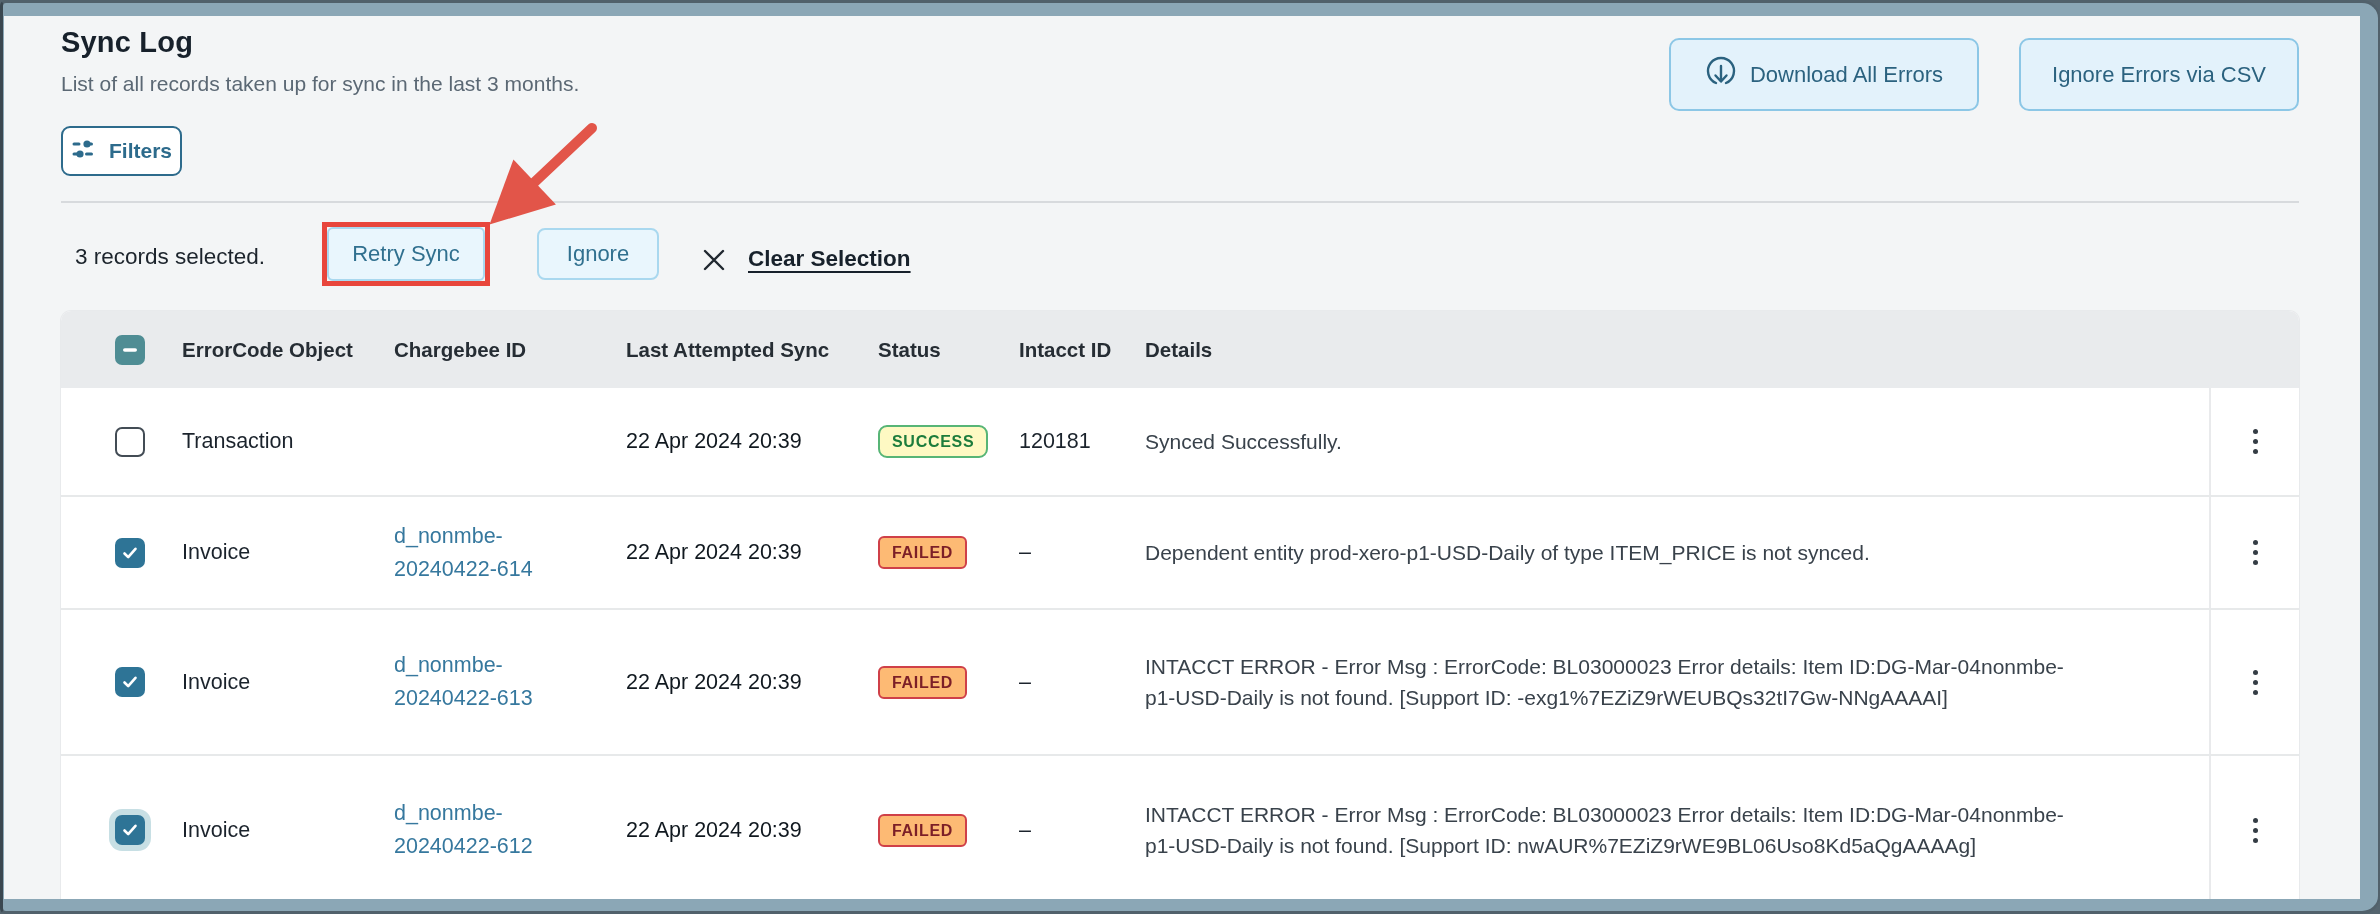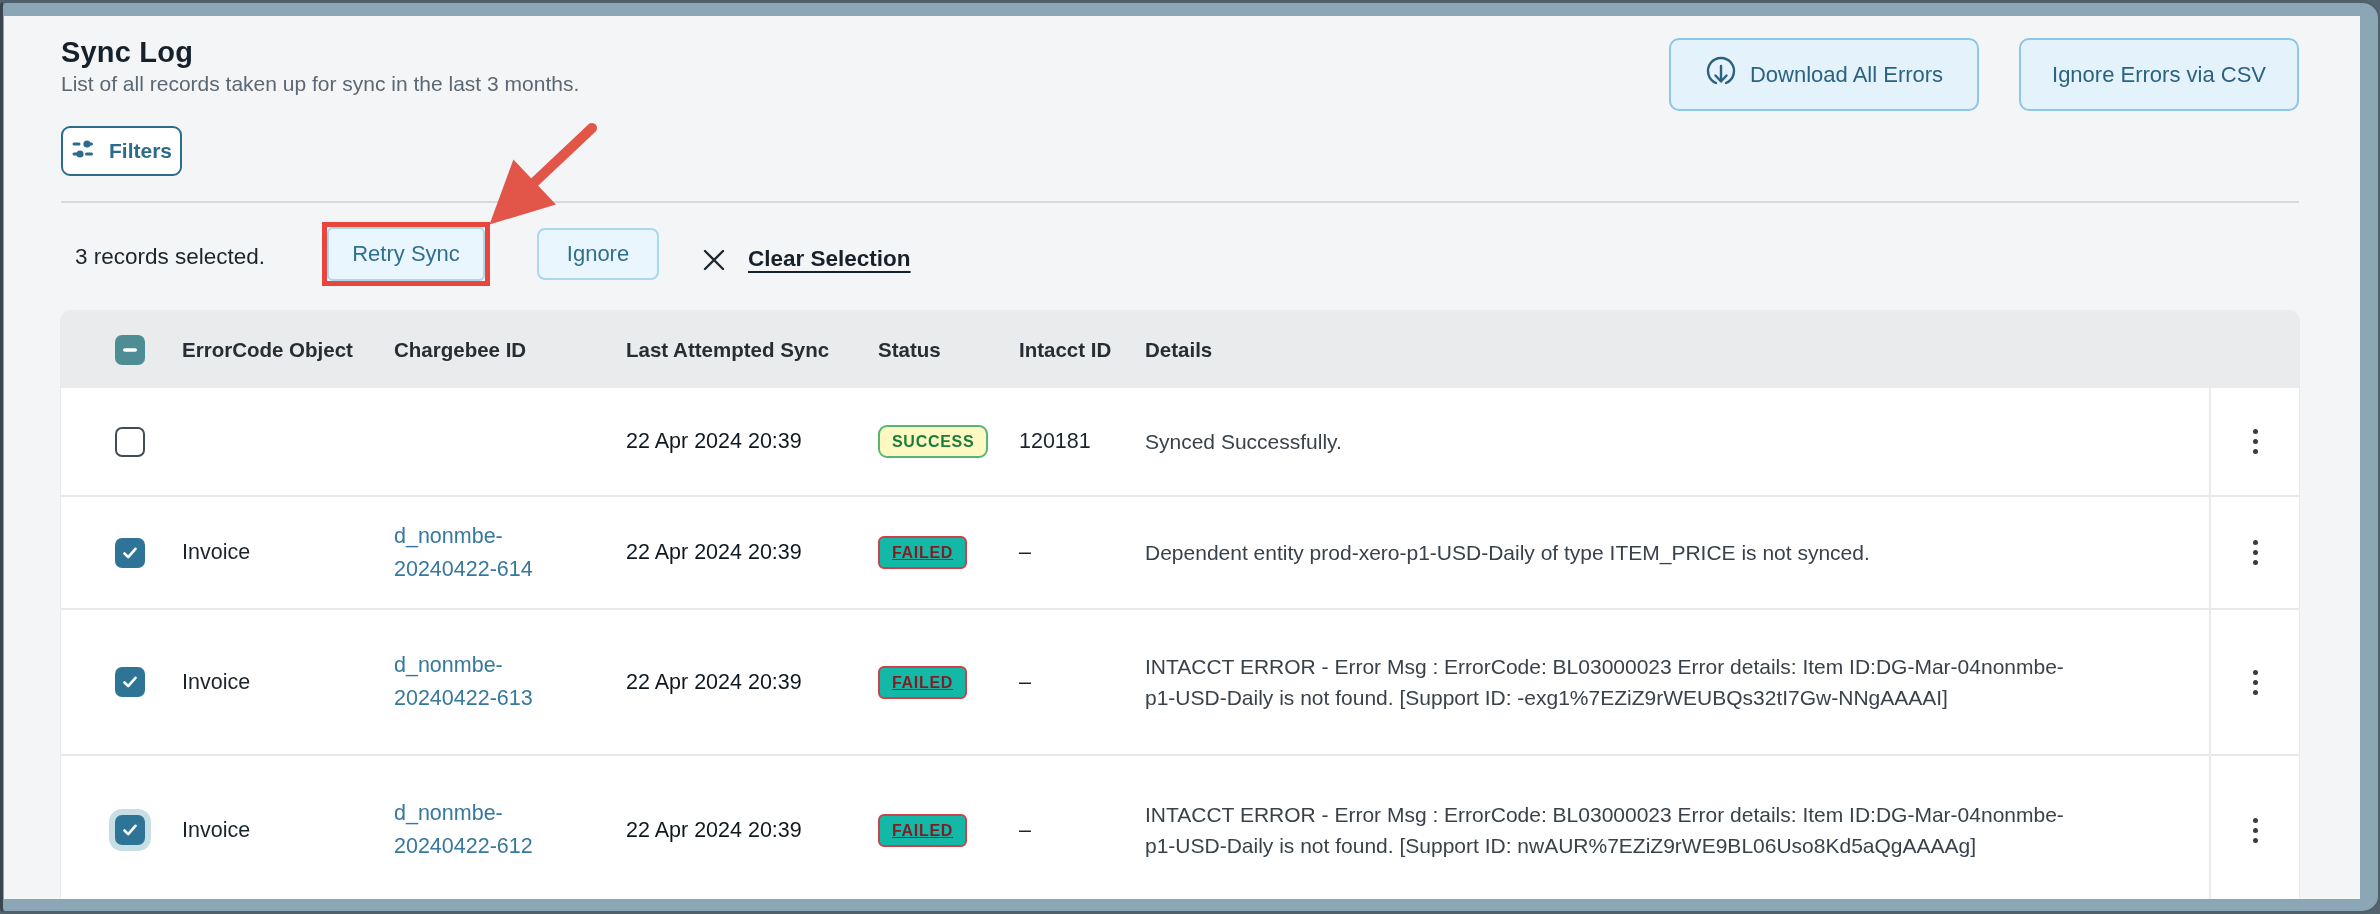--- a/index.html
+++ b/index.html
@@ -22,21 +22,21 @@
   }
   .content {
     position: absolute;
     left: 1px; top: 13px; right: 18px; bottom: 12px;
     background: #f3f5f6;
     overflow: hidden;
   }
   .abs { position: absolute; }
 
   
-  .page-title { left: 57px; top: 20px; font-size: 29px; font-weight: 700; color: #17212b; letter-spacing: 0.2px; }
+  .page-title { left: 57px; top: 10px; font-size: 29px; font-weight: 700; color: #17212b; letter-spacing: 0.2px; }
   .page-subtitle { left: 57px; top: 56px; font-size: 21px; color: #5b6874; }
 
   .btn { display: inline-flex; align-items: center; justify-content: center; cursor: pointer; white-space: nowrap; }
   .btn-sky {
     background: #e3f2fb; border: 2px solid #8cc7e6; border-radius: 10px;
     color: #2b627f; font-size: 22px; font-weight: 500; height: 73px; padding: 0 24px; gap: 13px;
   }
   .btn-download { left: 1665px; top: 22px; width: 310px; }
   .btn-ignore-csv { left: 2015px; top: 22px; width: 280px; }
 
@@ -90,21 +90,21 @@
   .td-date { font-size: 21.5px; color: #10181f; }
   .td-intacct { font-size: 21.5px; color: #1b232c; }
   .td-details { font-size: 21px; line-height: 31px; color: #39424b; }
   .td-link { font-size: 21.5px; line-height: 33px; color: #36789e; overflow-wrap: anywhere; cursor: pointer; }
 
   .badge {
     display: inline-block; font-size: 16px; font-weight: 600; letter-spacing: 0.7px;
     padding: 6px 12px 5px; border-radius: 6px; border: 2px solid;
   }
   .badge.success { color: #1c7c3c; border-color: #57b576; background: #fef9c3; border-radius: 9px; }
-  .badge.failed  { color: #7c1f27; border-color: #cf4048; background: #14b8a6; text-decoration: underline; }
+  .badge.failed  { color: #7c1f27; border-color: #cf4048; background: #fdba74; }
 
   
   .checkbox {
     width: 30px; height: 30px; border-radius: 7px; cursor: pointer;
     display: flex; align-items: center; justify-content: center; flex: none;
   }
   .checkbox.unchecked { background: #fff; border: 2.5px solid #434c55; }
   .checkbox.checked { background: #2e7496; }
   .checkbox.indeterminate { background: #4f8d94; }
   .checkbox.focus-ring { box-shadow: 0 0 0 6px rgba(130, 183, 196, 0.45); }
@@ -194,20 +194,21 @@
         <div class="cell c-date th">Last Attempted Sync</div>
         <div class="cell c-status th">Status</div>
         <div class="cell c-intacct th">Intacct ID</div>
         <div class="cell c-details th">Details</div>
       </div>
 
       <div class="trow" style="height:109px;">
         <div class="cell c-check">
           <div class="checkbox unchecked"></div>
         </div>
+        <div class="cell c-object td-object">Transaction</div>
         <div class="cell c-date td-date">22 Apr 2024 20:39</div>
         <div class="cell c-status">
             <span class="badge success">SUCCESS</span>
           </div>
         <div class="cell c-intacct td-intacct">120181</div>
         <div class="cell c-details">
             <span class="td-details">Synced Successfully.</span>
           </div>
         <div class="cell c-actions">
           <span class="kebab">

